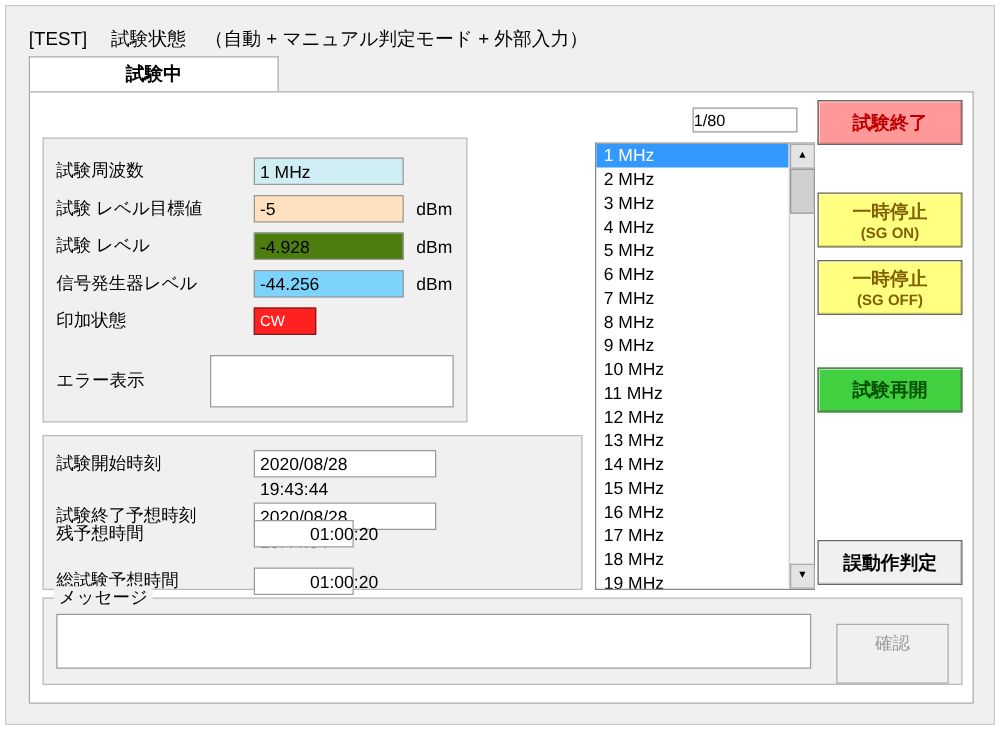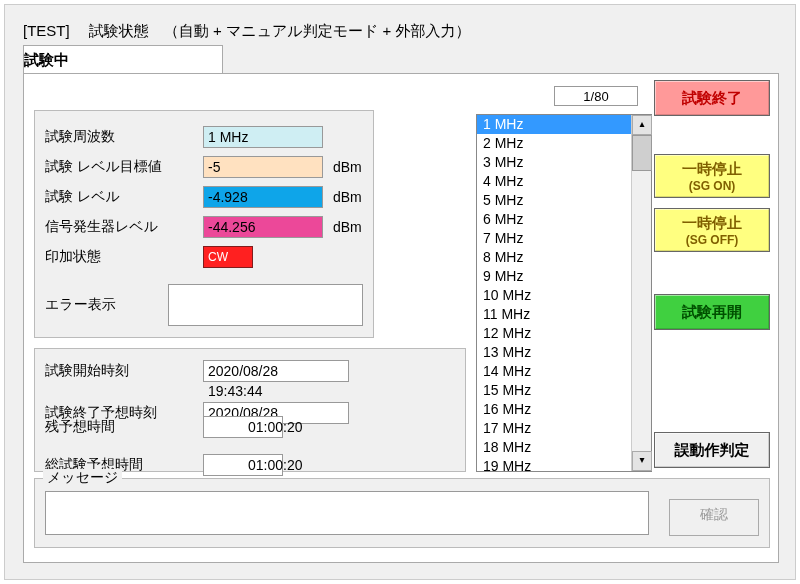--- a/index.html
+++ b/index.html
@@ -22,21 +22,21 @@
     top: 17px; left: 18px;
     font-size: 15px;
   }
   .tab {
     position: absolute;
     top: 40px; left: 18px;
     width: 200px; height: 28px;
     background: #fff;
     border: 1px solid #aaa;
     border-bottom: none;
-    text-align: left;
+    text-align: center;
     line-height: 28px;
     font-weight: bold;
     font-size: 15px;
   }
   .panel-main {
     position: absolute;
     top: 68px; left: 18px;
     width: 756px; height: 490px;
     background: #fff;
     border: 1px solid #aaa;
@@ -60,39 +60,39 @@
     width: 120px; height: 22px;
     border: 1px solid #999;
     background: #fff;
     padding: 0 4px;
     line-height: 20px;
     font-size: 14px;
   }
   .unit { margin-left: 10px; font-size: 14px; }
   .bg-cyan   { background: #cfeef3; }
   .bg-peach  { background: #ffe1c0; }
-  .bg-orange { background: #0ea5e9; }
-  .bg-pink   { background: #ec4899; }
+  .bg-orange { background: #4d7c0f; }
+  .bg-pink   { background: #7dd3fc; }
   .cw-field {
     width: 50px; background: #ff2020; color: #fff;
     font-size: 12px; text-align: left; padding-left:4px;
     height:22px; line-height:20px;
     border: 1px solid #7f1d1d;
   }
   .error-field {
     width: 250px; height: 42px; background: #fff;
     border: 1px solid #999;
   }
   .counter {
     position: absolute;
     top: 12px; right: 140px;
     width: 84px; height: 20px;
     background: #fff;
     border: 1px solid #999;
-    text-align: center;
+    text-align: left;
     line-height: 20px;
     font-size: 13px;
   }
   .freqlist {
     position: absolute;
     top: 40px; left: 452px;
     width: 176px; height: 358px;
     border: 1px solid #888;
     background: #fff;
   }
@@ -142,21 +142,21 @@
     position:absolute; top:-10px; left:8px;
     background:#f0f0f0; padding:0 4px; font-size:14px;
   }
   .msg-field {
     position:absolute; top:12px; left:10px;
     width: 604px; height:44px;
     background:#fff; border:1px solid #999;
   }
   .btn-confirm {
     position:absolute; top:20px; right:10px;
-    width:90px; height:37px;
+    width:90px; height:48px;
     background:#f0f0f0; border:1px solid #aaa;
     color:#999; text-align:center; line-height:28px;
     font-size:14px;
   }
 </style>
 </head>
 <body>
 
 <div class="window">
 

